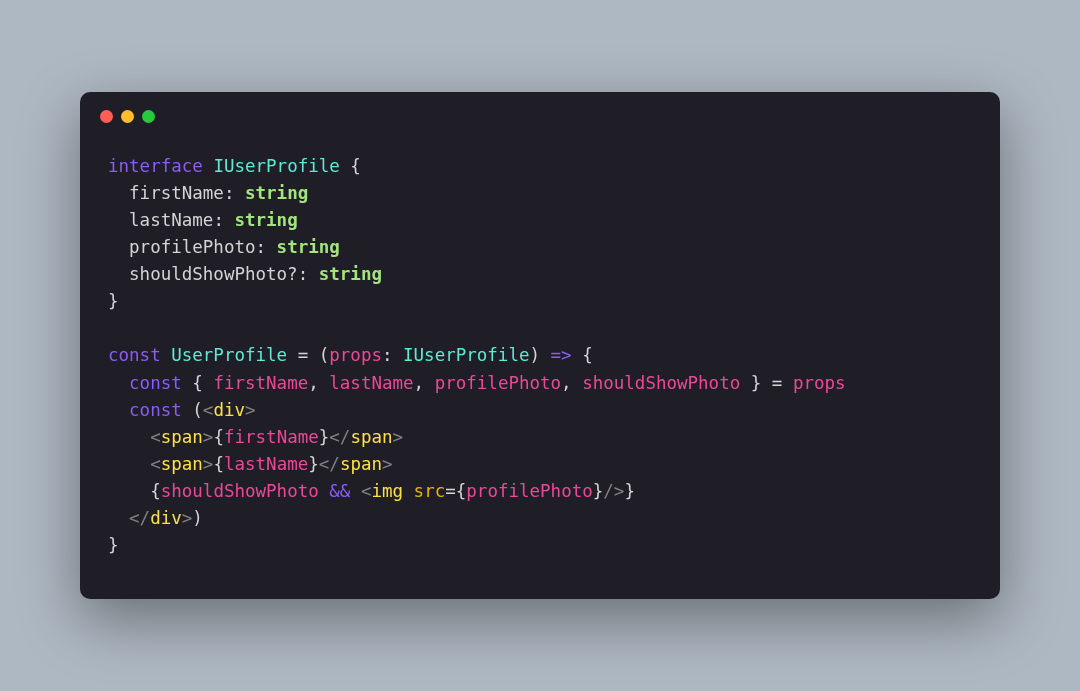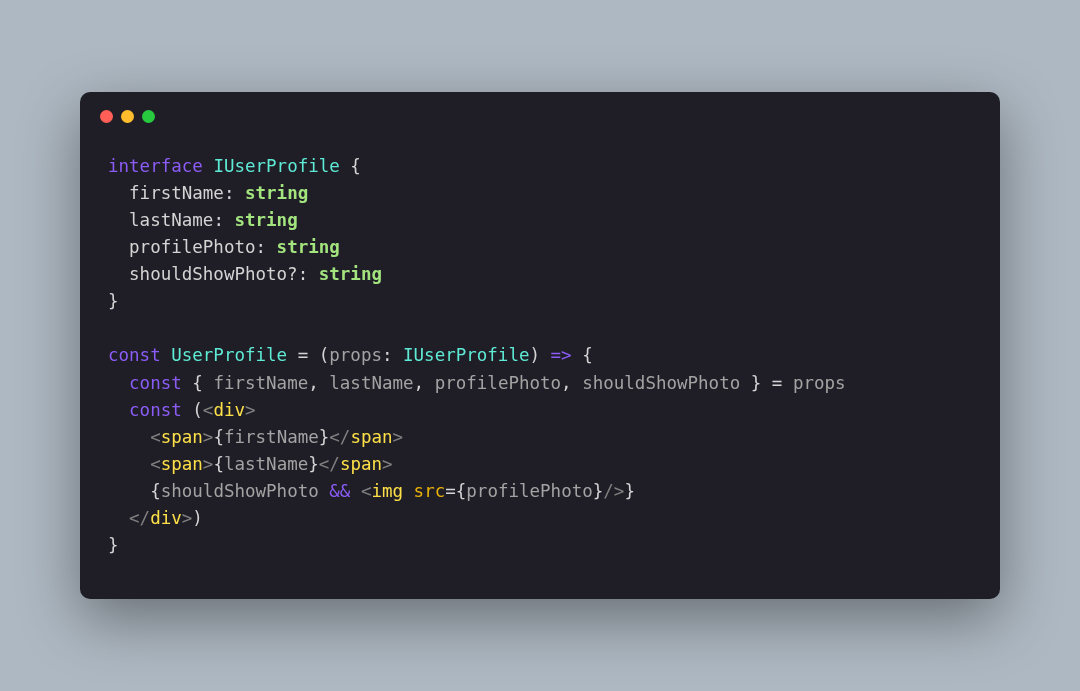--- a/index.html
+++ b/index.html
@@ -41,21 +41,21 @@
       font-size: 17.5px;
       line-height: 1.55;
       white-space: pre;
       color: #d4d4d4;
     }
     .tok-kw { color: #8b5cf6; }
     .tok-type { color: #5eead4; }
     .tok-prop { color: #d4d4d4; }
     .tok-punct { color: #d4d4d4; }
     .tok-builtin { color: #a3e47e; font-weight: bold; }
-    .tok-ident { color: #a3a3a3; }
+    .tok-ident { color: #ec4899; }
     .tok-tag { color: #fde047; }
     .tag-bracket { color: #808080; }
     .tok-attr { color: #eab308; }
     .tok-brace-jsx { color: #d4d4d4; }
   </style>
 </head>
 <body>
 
 <div class="window">
   <div class="titlebar">

